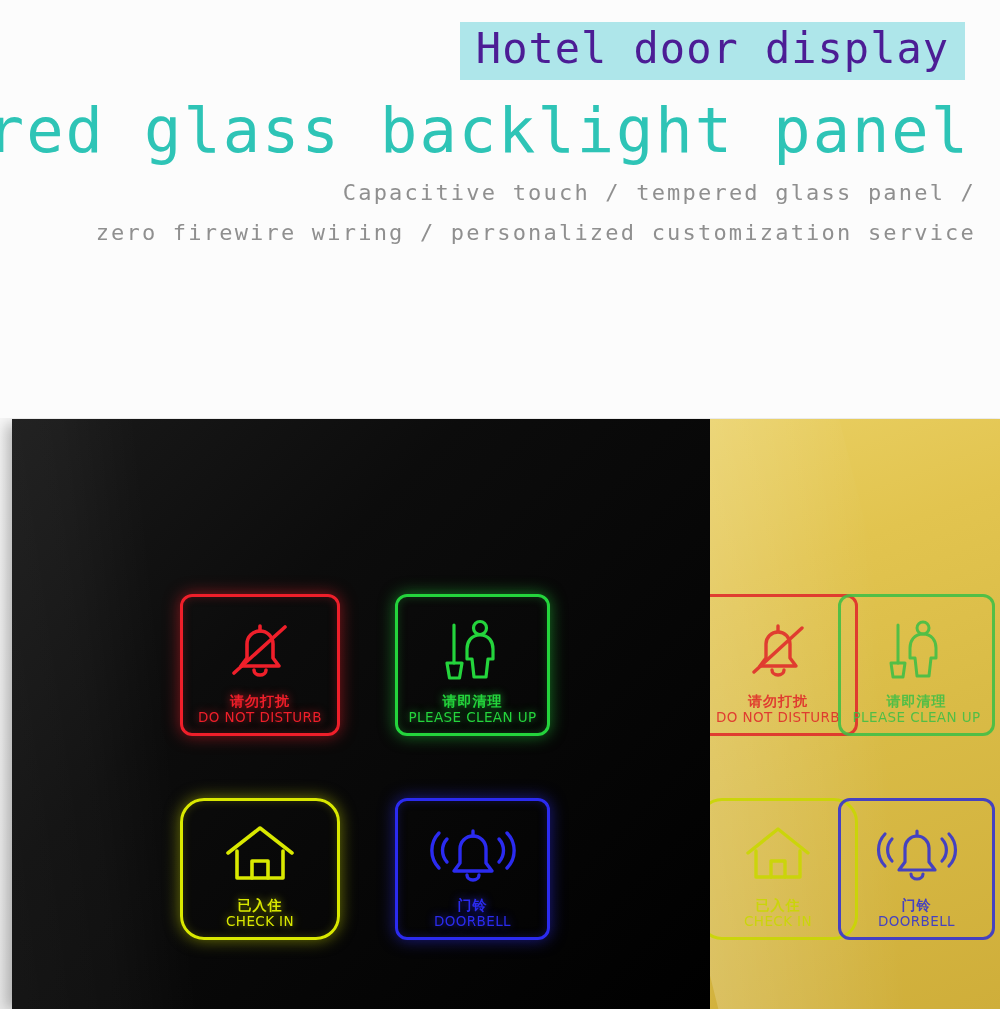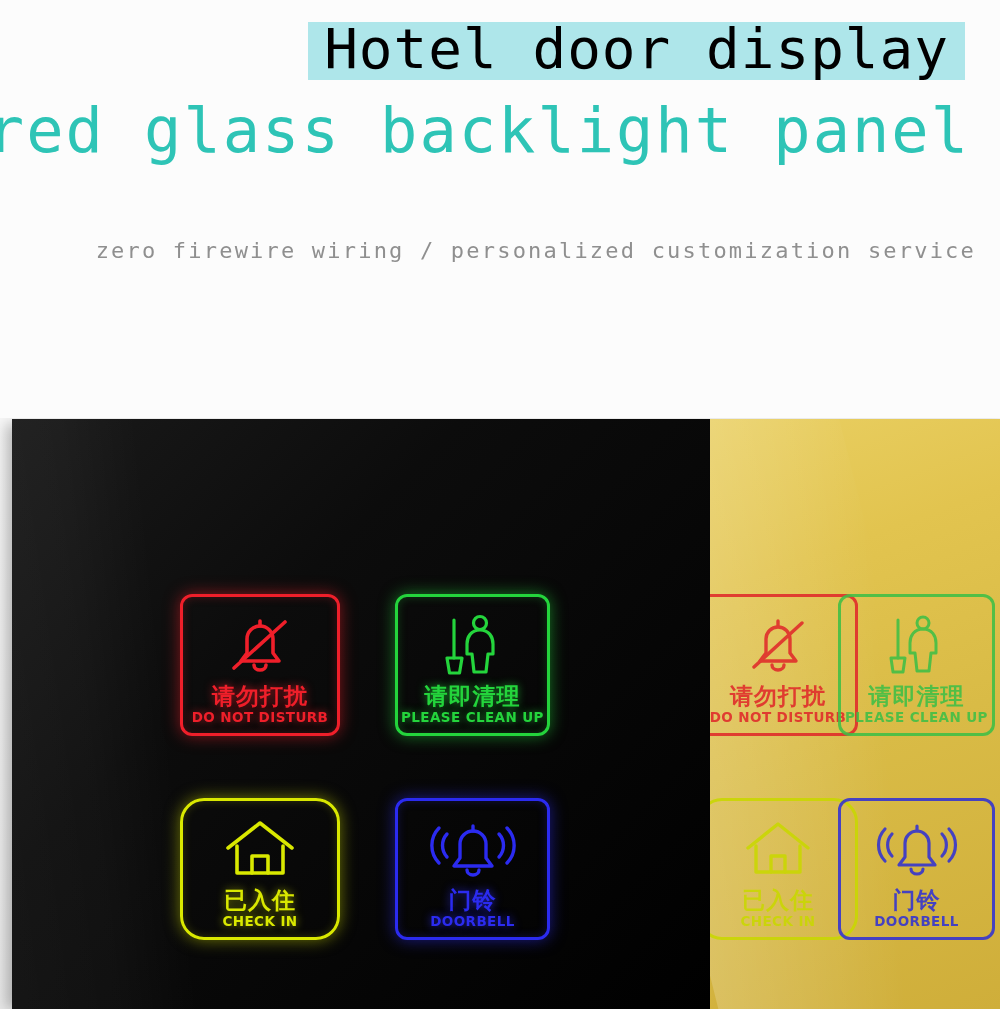--- a/index.html
+++ b/index.html
@@ -36,22 +36,22 @@
     top: 22px;
     background: #aee6ea;
     padding: 6px 16px 10px 16px;
     box-sizing: border-box;
     height: 58px;
     display: flex;
     align-items: center;
   }
   .title-badge span {
     font-family: "DejaVu Sans Mono", monospace;
-    font-size: 56px;
-    color: #000000;
+    font-size: 42px;
+    color: #4c1d95;
     letter-spacing: 1px;
     white-space: nowrap;
     line-height: 1;
   }
   .headline {
     position: absolute;
     right: 30px;
     top: 95px;
     font-family: "DejaVu Sans Mono", monospace;
     font-size: 62px;
@@ -63,21 +63,21 @@
   .subline {
     position: absolute;
     right: 24px;
     font-family: "DejaVu Sans Mono", monospace;
     font-size: 22px;
     color: #8f8f8f;
     letter-spacing: 2.2px;
     white-space: nowrap;
   }
   .subline.l1 { top: 180px; }
-  .subline.l2 { top: 238px; }
+  .subline.l2 { top: 220px; }
 
   
   .photo {
     position: absolute;
     left: 0;
     top: 418px;
     width: 1000px;
     height: 591px;
     overflow: hidden;
     background: #f4f4f4;
@@ -166,30 +166,30 @@
   .btn .glyph {
     flex: 1 1 auto;
     display: flex;
     align-items: center;
     justify-content: center;
     width: 100%;
     padding-top: 10px;
   }
   .btn .cn {
     font-family: "DejaVu Sans", sans-serif;
-    font-size: 23px;
+    font-size: 14px;
     font-weight: bold;
     letter-spacing: 1px;
     line-height: 1.1;
     margin-bottom: 1px;
   }
   .btn .en {
     font-family: "DejaVu Sans", sans-serif;
     font-size: 13.5px;
-    font-weight: bold;
+    font-weight: normal;
     letter-spacing: 0.4px;
     line-height: 1.1;
     margin-bottom: 8px;
     white-space: nowrap;
   }
 
   
   .b-dnd   { left: 180px; top: 594px; width: 160px; height: 142px; }
   .b-clean { left: 395px; top: 594px; width: 155px; height: 142px; }
   .b-in    { left: 180px; top: 798px; width: 160px; height: 142px; }
@@ -225,20 +225,21 @@
 <div class="page">
 
   <div class="header">
 
     <div class="title-badge">
       <span>Hotel door display</span>
     </div>
 
     <div class="headline">Tempered glass backlight panel</div>
 
+    <div class="subline l1">Capacitive touch / tempered glass panel /</div>
     <div class="subline l2">zero firewire wiring / personalized customization service</div>
   </div>
 
   <div class="photo">
     <div class="backdrop"></div>
     <div class="panel-shadow"></div>
 
     <div class="panel-gold">
       <div class="gloss"></div>
     </div>

